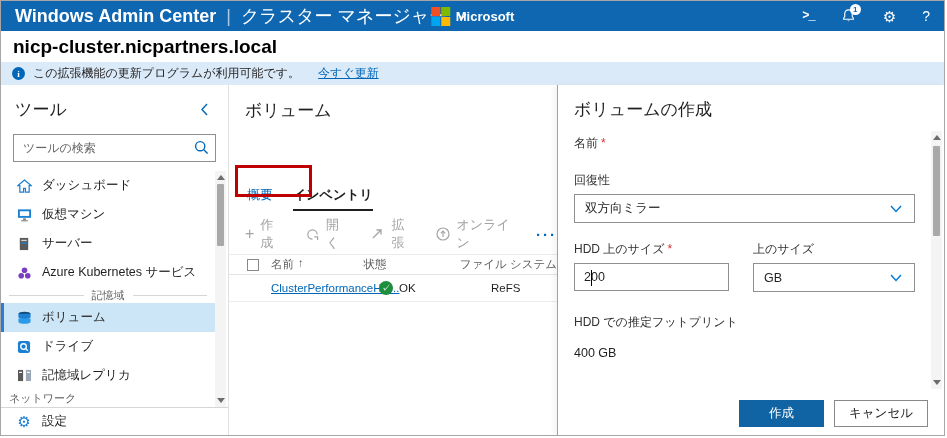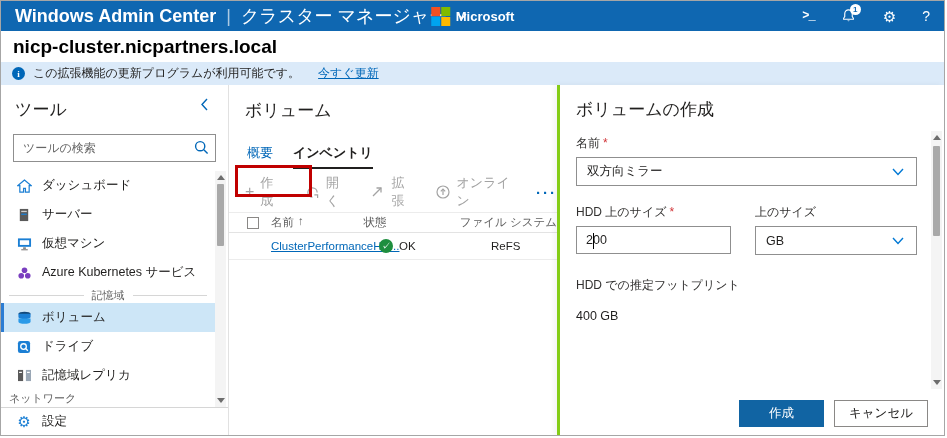--- a/index.html
+++ b/index.html
@@ -33,21 +33,21 @@
     padding:0 12px;font-size:19px;font-weight:700;color:#000;background:#fff;}
   .banner{position:absolute;top:61px;left:0;right:0;height:23px;background:#dbeaf9;
     display:flex;align-items:center;gap:8px;padding:0 11px;font-size:12px;color:#201f1e;}
   .info-ic{width:13px;height:13px;border-radius:50%;background:#0067b8;color:#fff;
     font-size:9px;font-weight:700;font-family:"Liberation Serif",serif;display:flex;align-items:center;justify-content:center;flex:0 0 13px;}
   .banner a{color:#0067b8;text-decoration:underline;margin-left:10px;cursor:pointer;}
   
   .content{position:absolute;top:84px;left:0;right:0;bottom:0;display:flex;}
   
   .sidebar{position:relative;width:228px;flex:0 0 228px;border-right:1px solid #e1e1e1;background:#fff;overflow:hidden;}
-  .sb-head{display:flex;justify-content:space-between;margin:13px 14px 0 14px;}
+  .sb-head{display:flex;align-items:center;justify-content:space-between;margin:13px 14px 0 14px;}
   .sb-title{font-size:17px;color:#201f1e;}
   .sb-collapse{color:#0067b8;cursor:pointer;width:14px;height:14px;}
   .sb-search{position:relative;margin:13px 12px 0 12px;height:28px;}
   .sb-search input{width:100%;height:28px;border:1px solid #8f8f8f;padding:0 28px 0 9px;font-size:12px;
     font-family:"Liberation Sans",sans-serif;color:#201f1e;outline:none;background:#fff;}
   .sb-search input::placeholder{color:#666;}
   .sb-search .mag{position:absolute;right:7px;top:6px;}
   .sb-nav{position:absolute;top:86px;left:0;right:13px;bottom:28px;overflow:hidden;}
   .nav-item{display:flex;align-items:center;gap:10px;height:29px;padding-left:15px;font-size:12.5px;cursor:pointer;color:#201f1e;}
   .nav-item.sel{background:#cde6f7;position:relative;}
@@ -65,21 +65,21 @@
   .vs-dn{border-top:5px solid #6d6d6d;margin-top:auto;}
   .vs-thumb{width:7px;background:#a9a9a9;border-radius:1px;cursor:pointer;}
   .sb-scroll{top:86px;bottom:28px;right:2px;}
   .sb-scroll .vs-thumb{height:62px;}
   .pane-scroll{top:46px;bottom:46px;right:2px;}
   .pane-scroll .vs-thumb{height:90px;margin-top:2px;}
   
   .main{position:relative;flex:1;overflow:hidden;background:#fff;}
   .main-title{margin:14px 0 0 16px;font-size:17px;color:#201f1e;}
   .tabs{display:flex;gap:20px;margin:22px 0 0 18px;font-size:13px;}
-  .tab{cursor:pointer;padding-bottom:5px;}
+  .tab{cursor:pointer;padding-bottom:5px;margin-top:42px;}
   .tab.inactive{color:#0067b8;}
   .tab.active{color:#201f1e;font-weight:700;border-bottom:2px solid #201f1e;}
   .toolbar{display:flex;align-items:center;gap:22px;margin:9px 0 0 16px;height:28px;color:#a3a3a3;font-size:13px;}
   .tool{display:flex;align-items:center;gap:6px;cursor:pointer;}
   .tool .plus{font-size:16px;line-height:1;}
   .tool-more{color:#0067b8;font-size:15px;font-weight:700;letter-spacing:2px;cursor:pointer;}
   .annotation{position:absolute;left:6px;top:80px;width:77px;height:32px;border:3px solid #c00000;pointer-events:none;z-index:5;}
   .thead{display:flex;align-items:center;height:21px;margin-top:6px;border-top:1px solid #ececec;border-bottom:1px solid #e3e3e3;
     color:#5f5f5f;font-size:11.5px;padding-left:18px;}
   .cb{width:12px;height:12px;border:1px solid #8a8886;background:#fff;flex:0 0 12px;cursor:pointer;}
@@ -87,21 +87,21 @@
   .col-status{width:112px;cursor:pointer;}
   .col-fs{white-space:nowrap;cursor:pointer;}
   .trow{display:flex;align-items:center;height:27px;border-bottom:1px solid #ececec;padding-left:18px;font-size:11.5px;}
   .trow .sp{width:12px;flex:0 0 12px;}
   .trow .c-name{margin-left:12px;width:108px;}
   .trow .c-name a{color:#0067b8;text-decoration:underline;cursor:pointer;white-space:nowrap;}
   .trow .c-status{width:112px;display:flex;align-items:center;gap:6px;color:#201f1e;}
   .okc{width:14px;height:14px;border-radius:50%;background:#1e8e3e;color:#fff;font-size:9px;
     display:flex;align-items:center;justify-content:center;flex:0 0 14px;}
   
-  .pane{position:relative;width:387px;flex:0 0 387px;background:#fff;border-left:3px solid #84cc16;
+  .pane{position:relative;width:387px;flex:0 0 387px;background:#fff;border-left:1px solid #84cc16;
     box-shadow:-3px 0 6px rgba(0,0,0,.05);overflow:hidden;}
   .pane-title{margin:13px 0 0 16px;font-size:17px;color:#201f1e;}
   .form{position:absolute;top:48px;left:16px;width:341px;height:262px;overflow:hidden;}
   .flabel{font-size:12px;color:#323130;margin-top:2px;}
   .req{color:#d13438;margin-left:3px;}
   .tinput{width:341px;height:28px;border:1px solid #8f8f8f;margin-top:5px;padding:0 9px;font-size:12.5px;
     font-family:"Liberation Sans",sans-serif;color:#201f1e;outline:none;background:#fff;}
   .selbox{width:341px;height:29px;border:1px solid #8f8f8f;margin-top:5px;display:flex;align-items:center;
     justify-content:space-between;padding:0 10px;font-size:12.5px;cursor:pointer;background:#fff;}
   .l-resil{margin-top:20px;}
@@ -198,39 +198,39 @@
             <svg width="15" height="14" viewBox="0 0 16 15">
                 <path d="M8 1 1 7h2v7h4v-4h2v4h4V7h2z" fill="none" stroke="#1b7fd4" stroke-width="1.3"></path>
               </svg>
           </span>
           <span>ダッシュボード</span>
         </div>
 
 
         <div class="nav-item">
           <span class="ic">
-            <svg width="12" height="14" viewBox="0 0 12 15">
-                <rect x="1.5" y="1" width="9" height="13" fill="#5a5a5a"></rect>
-                <rect x="3" y="3" width="6" height="1.4" fill="#cfcfcf"></rect>
-                <rect x="3" y="6" width="6" height="1.4" fill="#1b7fd4"></rect>
-              </svg>
-          </span>
-          <span>サーバー</span>
-        </div>
-
-        <div class="nav-item">
-          <span class="ic">
             <svg width="15" height="14" viewBox="0 0 16 15">
                 <rect x="1" y="1.5" width="14" height="9" fill="#1b7fd4"></rect>
                 <rect x="3" y="3.5" width="10" height="5" fill="#fff"></rect>
                 <rect x="6.5" y="11" width="3" height="2" fill="#8a8886"></rect>
                 <rect x="4.5" y="13" width="7" height="1.3" fill="#8a8886"></rect>
               </svg>
           </span>
           <span>仮想マシン</span>
+        </div>
+
+        <div class="nav-item">
+          <span class="ic">
+            <svg width="12" height="14" viewBox="0 0 12 15">
+                <rect x="1.5" y="1" width="9" height="13" fill="#5a5a5a"></rect>
+                <rect x="3" y="3" width="6" height="1.4" fill="#cfcfcf"></rect>
+                <rect x="3" y="6" width="6" height="1.4" fill="#1b7fd4"></rect>
+              </svg>
+          </span>
+          <span>サーバー</span>
         </div>
 
         <div class="nav-item">
           <span class="ic">
             <svg width="15" height="14" viewBox="0 0 16 15">
                 <circle cx="8" cy="4.5" r="3" fill="#7a3fbf"></circle>
                 <circle cx="4.5" cy="10.5" r="3" fill="#7a3fbf"></circle>
                 <circle cx="11.5" cy="10.5" r="3" fill="#7a3fbf"></circle>
               </svg>
           </span>
@@ -364,20 +364,21 @@
     </div>
 
     <div class="pane">
       <div class="pane-title">ボリュームの作成</div>
 
       <div class="form">
         <div class="flabel">
           <span>名前</span><span class="req">*</span>
         </div>
 
+        <div class="flabel l-resil">回復性</div>
         <div class="selbox">
           <span>双方向ミラー</span>
           <span class="ic" style="width:12px;height:8px;">
             <svg width="12" height="8" viewBox="0 0 12 8">
                 <polyline points="1,1 6,6.5 11,1" fill="none" stroke="#0078d4" stroke-width="1.4"></polyline>
               </svg>
           </span>
         </div>
 
         <div class="two-col">

